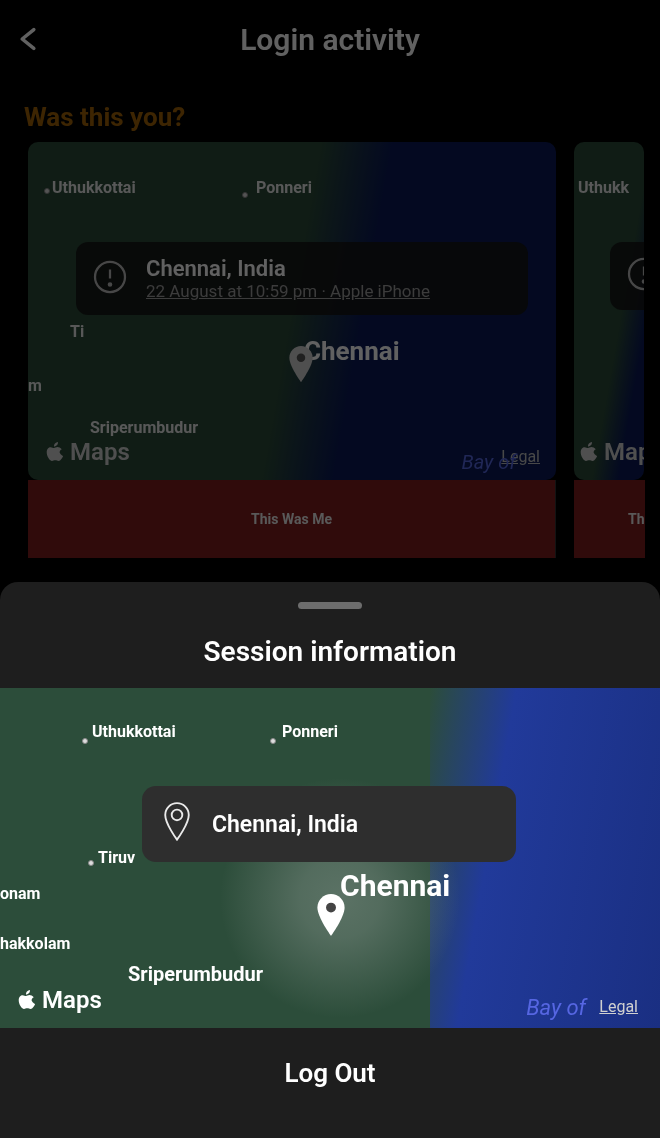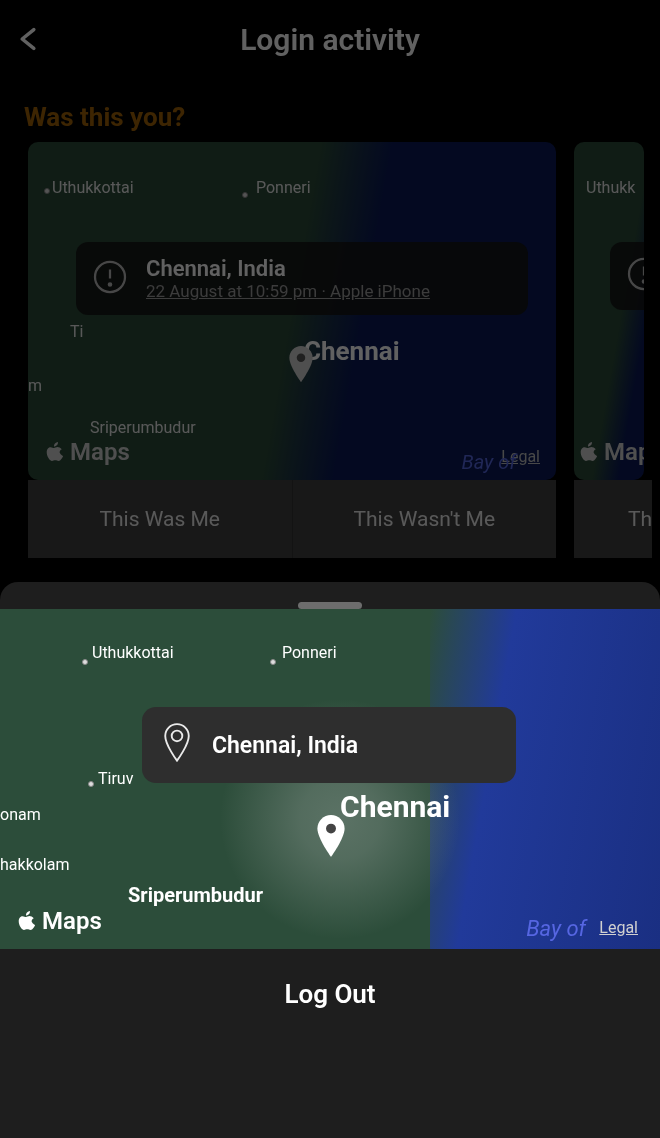--- a/index.html
+++ b/index.html
@@ -19,35 +19,35 @@
 
   .session-card { width: 528px; flex: 0 0 528px; background: #000; border-radius: 10px; position: relative; }
   .session-card.peek { width: 70px; flex: 0 0 70px; }
 
   .map-box { position: relative; height: 338px; border-radius: 10px; overflow: hidden; background: linear-gradient(100deg, #2a4a38 0%, #2a4a38 50%, #0b1a57 62%, #0b1a57 100%); }
   .map-box.peek { background: linear-gradient(100deg, #2a4a38 0%, #2a4a38 60%, #0b1a57 80%, #0b1a57 100%); }
   .city-label { position: absolute; font-weight: 700; color: #fff; }
   .city-chennai { left: 276px; top: 194px; font-size: 26px; }
   .marker { position: absolute; left: 260px; top: 204px; }
   .marker svg { width: 26px; height: 36px; }
-  .town { position: absolute; font-size: 16px; font-weight: 400; color: #e8e8e8; }
+  .town { position: absolute; font-size: 16px; font-weight: 700; color: #e8e8e8; }
   .town-dot { position: absolute; width:6px; height:6px; border-radius:50%; background:#ddd; border:1px solid #888; }
   .apple-maps { position: absolute; left: 18px; bottom: 14px; display:flex; align-items:center; gap:6px; }
   .apple-maps svg { width:18px; height:22px; }
   .apple-maps-text { font-size: 24px; font-weight: 600; color: #d0d0d0; }
   .legal-link { position: absolute; right: 16px; bottom: 14px; font-size: 16px; color: #bdbdbd; text-decoration: underline; text-align: right; }
   .bay-text { position: absolute; right: 16px; bottom: 6px; font-size: 20px; font-style: italic; color: #5666e2; }
 
   .info-badge { position: absolute; top: 100px; left: 48px; right: 28px; background: rgba(20,20,20,0.88); border-radius: 12px; padding: 14px 16px; display:flex; align-items:center; gap:18px; }
   .info-badge .icon-wrap svg { width:36px; height:36px; }
   .info-text .loc { font-size: 22px; font-weight: 600; color:#fff; }
   .info-text .sub { font-size: 17px; color:#9d9d9d;text-decoration:underline; }
 
   .btn-row { display:flex; height: 78px; }
-  .card-btn { flex:1; display:flex; align-items:center; justify-content:center; font-size:21px; font-weight:400; color:#e9e9e9; background:#404040; }
+  .card-btn { flex:1; display:flex; align-items:center; justify-content:center; font-size:14px; font-weight:700; color:#e9e9e9; background:#7f1d1d; }
   .btn-divider { width:1px; background:#333; }
 
   
   .dimmer { position:absolute; inset:0; background:rgba(0,0,0,0.62); }
 
   
   .sheet { position:absolute; left:0; right:0; bottom:0; top:582px; background:#1e1e1e; border-top-left-radius:18px; border-top-right-radius:18px; display:flex; flex-direction:column; }
   .grabber { width:64px; height:7px; background:#6d6d6d; border-radius:4px; margin:20px auto 0; }
   .sheet-title { font-size:28px; font-weight:600; text-align:center; margin:26px 0 20px; }
 
@@ -125,27 +125,26 @@
               <path d="M15 13c0-3 2.4-4 2.5-4.1-1.4-2-3.5-2.3-4.2-2.3-1.8-.2-3.5 1-4.4 1s-2.3-1-3.8-1C3 6.7.8 8.2.8 12.3c0 1.2.2 2.5.7 3.8.6 1.7 2.9 5.9 5.2 5.8 1.2 0 2-.8 3.6-.8s2.2.8 3.6.8c2.4 0 4.4-3.8 5.1-5.5-3.2-1.5-4-4.3-4-4.4zM12.4 4.1C13.5 2.8 13.3.9 13.3.8c-1.1.1-2.5.8-3.3 1.7-.7.8-1.2 2.1-1.1 3.3 1.3 0 2.5-.7 3.5-1.7z"></path>
             </svg>
           <span class="apple-maps-text">Maps</span>
         </div>
         <span class="legal-link">Legal</span>
         <span class="bay-text" style="right:40px; bottom:6px;">Bay of</span>
       </div>
       <div class="btn-row">
         <div class="card-btn">This Was Me</div>
         <div class="btn-divider"></div>
-        <div class="card-btn">This Wasn't Me</div>
       </div>
     </div>
 
     <div class="session-card peek">
       <div class="map-box peek">
-        <span class="town" style="left:12px; top:36px;">Uthukk</span>
+        <span class="town" style="left:4px; top:36px;">Uthukk</span>
         <div class="info-badge" style="left:36px; right:auto; width:120px; top:100px;">
            <div class="icon-wrap">
              <svg viewBox="0 0 24 24" fill="none" stroke="#bbb" stroke-width="1.5">
                 <circle cx="12" cy="12" r="10"></circle>
                 <line x1="12" y1="7" x2="12" y2="13"></line>
                 <circle cx="12" cy="17" r="0.8" fill="#bbb"></circle>
               </svg>
            </div>
         </div>
         <div class="apple-maps" style="left:6px;">
@@ -159,20 +158,21 @@
         <div class="card-btn" style="justify-content:flex-start; padding-left:54px;">Th</div>
       </div>
     </div>
   </div>
 
   <div class="dimmer"></div>
 </div>
 
 <div class="sheet">
   <div class="grabber"></div>
+  <div class="sheet-title">Session information</div>
 
   <div class="sheet-map">
     <div class="sea"></div>
     <div class="coast-overlay"></div>
 
     <span class="town" style="left:92px; top:34px;">Uthukkottai</span>
     <span class="town-dot" style="left:82px; top:50px;"></span>
     <span class="town" style="left:282px; top:34px;">Ponneri</span>
     <span class="town-dot" style="left:270px; top:50px;"></span>
     <span class="town" style="left:98px; top:160px;">Tiruv</span>

